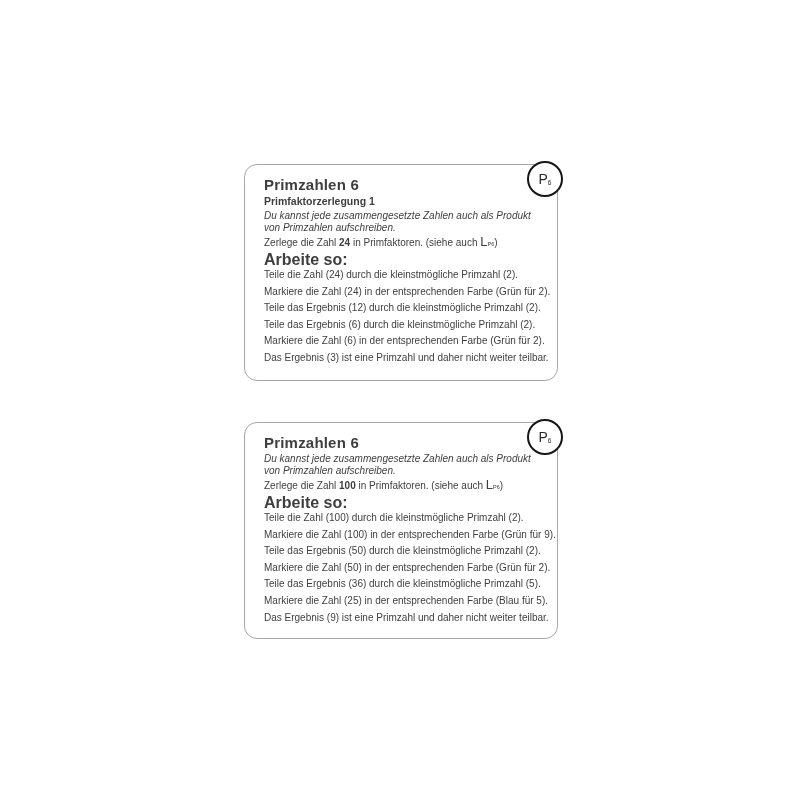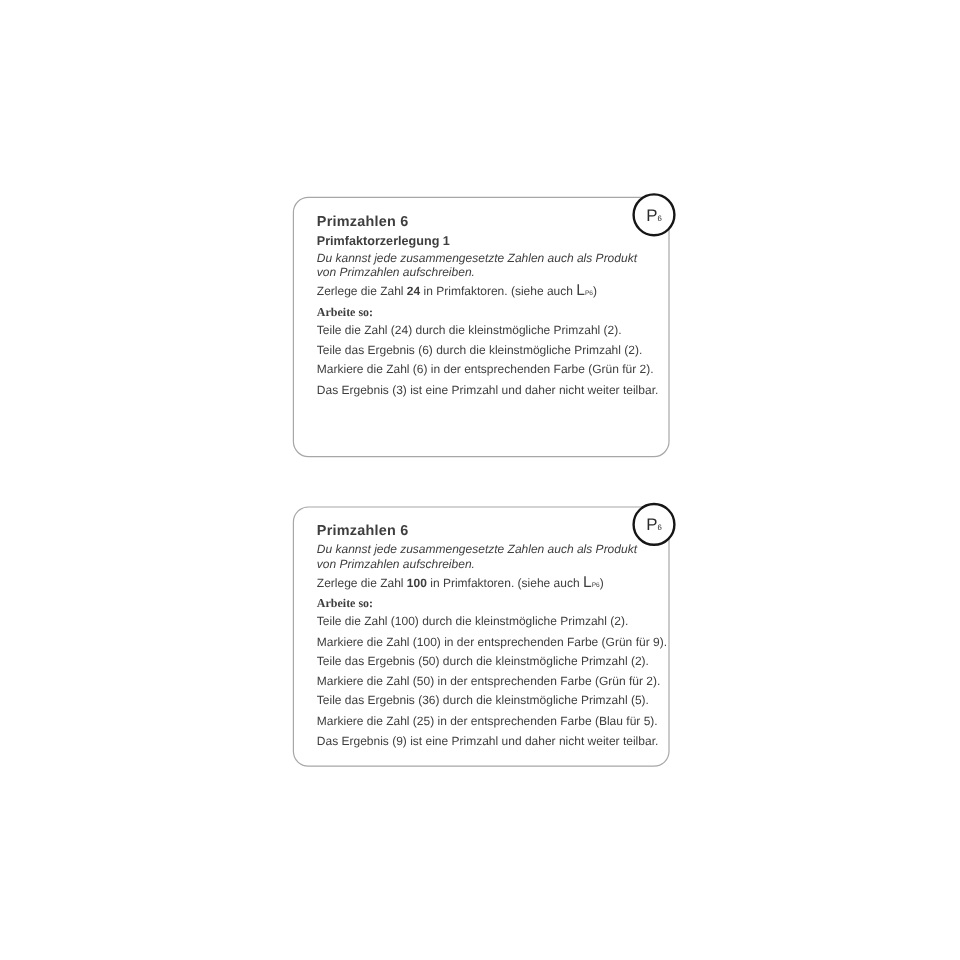--- a/index.html
+++ b/index.html
@@ -35,37 +35,37 @@
     width:36px;height:36px;
     background:#ffffff;
     border:2.5px solid var(--badge-border);
     border-radius:50%;
     display:flex;align-items:center;justify-content:center;
     z-index:2;
   }
   .badge-letter{font-size:14px;line-height:14px;color:#2b2b2b;}
   .badge-sub{font-size:6.5px;line-height:6.5px;color:#2b2b2b;transform:translateY(4px);}
   .card-title{
-    font-size:12px;font-weight:700;line-height:13px;
+    font-size:15px;font-weight:700;line-height:13px;
     margin:0 0 4px 0;letter-spacing:0.2px;white-space:nowrap;
   }
   .card-subtitle{
     font-size:10.5px;font-weight:700;line-height:12px;
     margin:0 0 3px 0;white-space:nowrap;
   }
   .intro{margin:0 0 2px 0;font-style:italic;}
   .intro .line{font-size:10px;line-height:11.5px;white-space:nowrap;}
   .task-line{
     font-size:10px;line-height:13px;margin:0 0 2px 0;white-space:nowrap;
   }
   .task-line b{font-weight:700;}
   .ref-letter{font-size:13px;}
   .ref-sub{font-size:5.5px;}
   .work-heading{
-    font-size:10px;font-weight:700;line-height:13px;margin:0 0 1px 0;white-space:nowrap;font-family:Liberation Serif, serif;
+    font-size:16px;font-weight:700;line-height:13px;margin:0 0 1px 0;white-space:nowrap;
   }
   .step{font-size:10px;line-height:16.6px;white-space:nowrap;}
 </style>
 </head>
 <body style="background: rgb(255, 255, 255);">
 
 <div class="stack">
 
   <div class="card">
     <div class="badge">
@@ -75,20 +75,22 @@
     <h1 class="card-title">Primzahlen 6</h1>
     <h2 class="card-subtitle">Primfaktorzerlegung 1</h2>
     <div class="intro">
       <div class="line">Du kannst jede zusammengesetzte Zahlen auch als Produkt</div>
       <div class="line">von Primzahlen aufschreiben.</div>
     </div>
     <div class="task-line"><span>Zerlege die Zahl </span><b>24</b><span> in Primfaktoren. (siehe auch </span><span class="ref-letter">L</span><span class="ref-sub">P6</span><span>)</span></div>
     <div class="work-heading">Arbeite so:</div>
     <div class="steps">
       <div class="step">Teile die Zahl (24) durch die kleinstmögliche Primzahl (2).</div>
+      <div class="step">Markiere die Zahl (24) in der entsprechenden Farbe (Grün für 2).</div>
+      <div class="step">Teile das Ergebnis (12) durch die kleinstmögliche Primzahl (2).</div>
       <div class="step">Teile das Ergebnis (6) durch die kleinstmögliche Primzahl (2).</div>
       <div class="step">Markiere die Zahl (6) in der entsprechenden Farbe (Grün für 2).</div>
       <div class="step">Das Ergebnis (3) ist eine Primzahl und daher nicht weiter teilbar.</div>
     </div>
   </div>
 
   <div class="card">
     <div class="badge">
         <span class="badge-letter">P</span>
         <span class="badge-sub">6</span>

